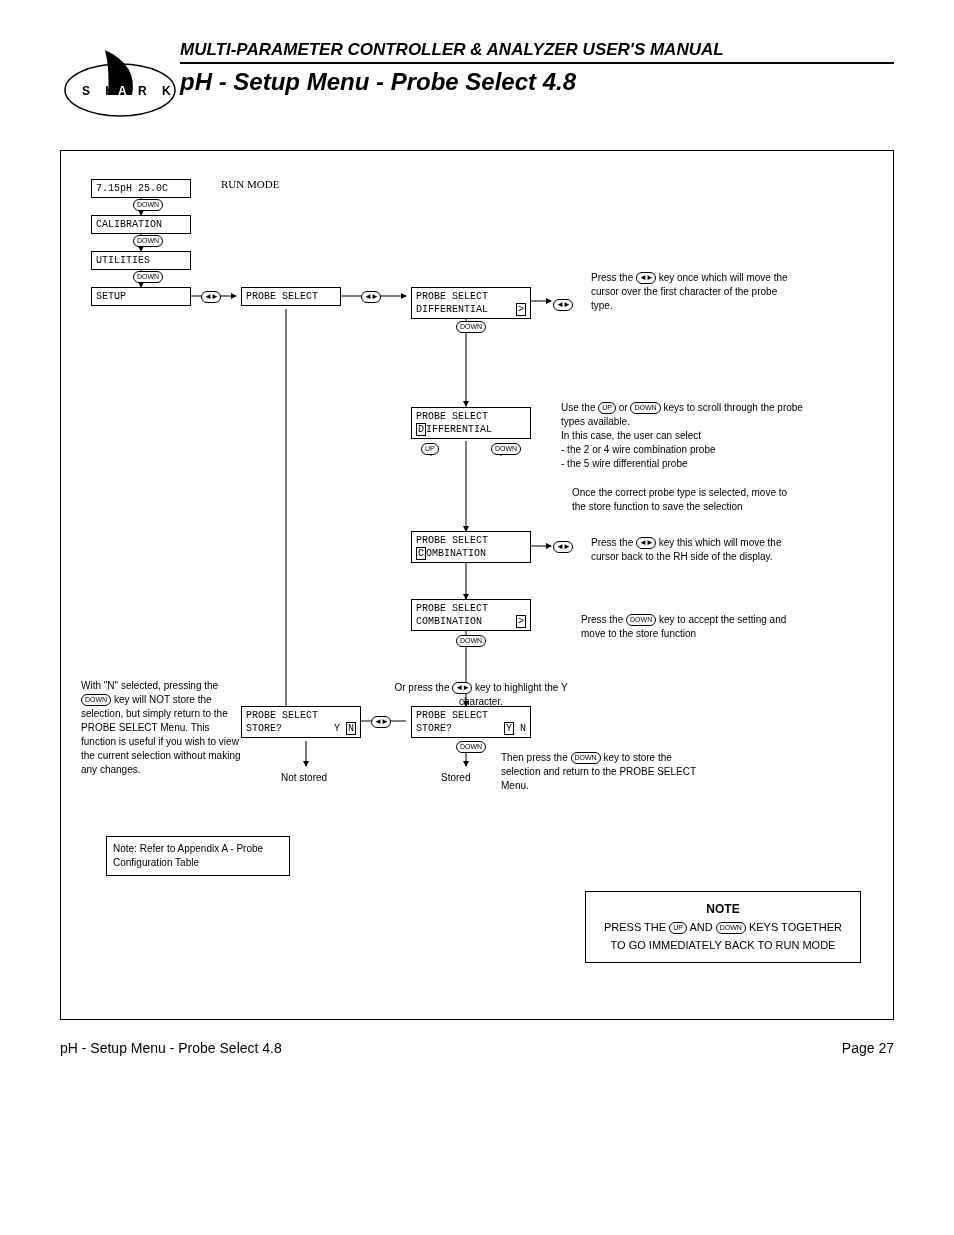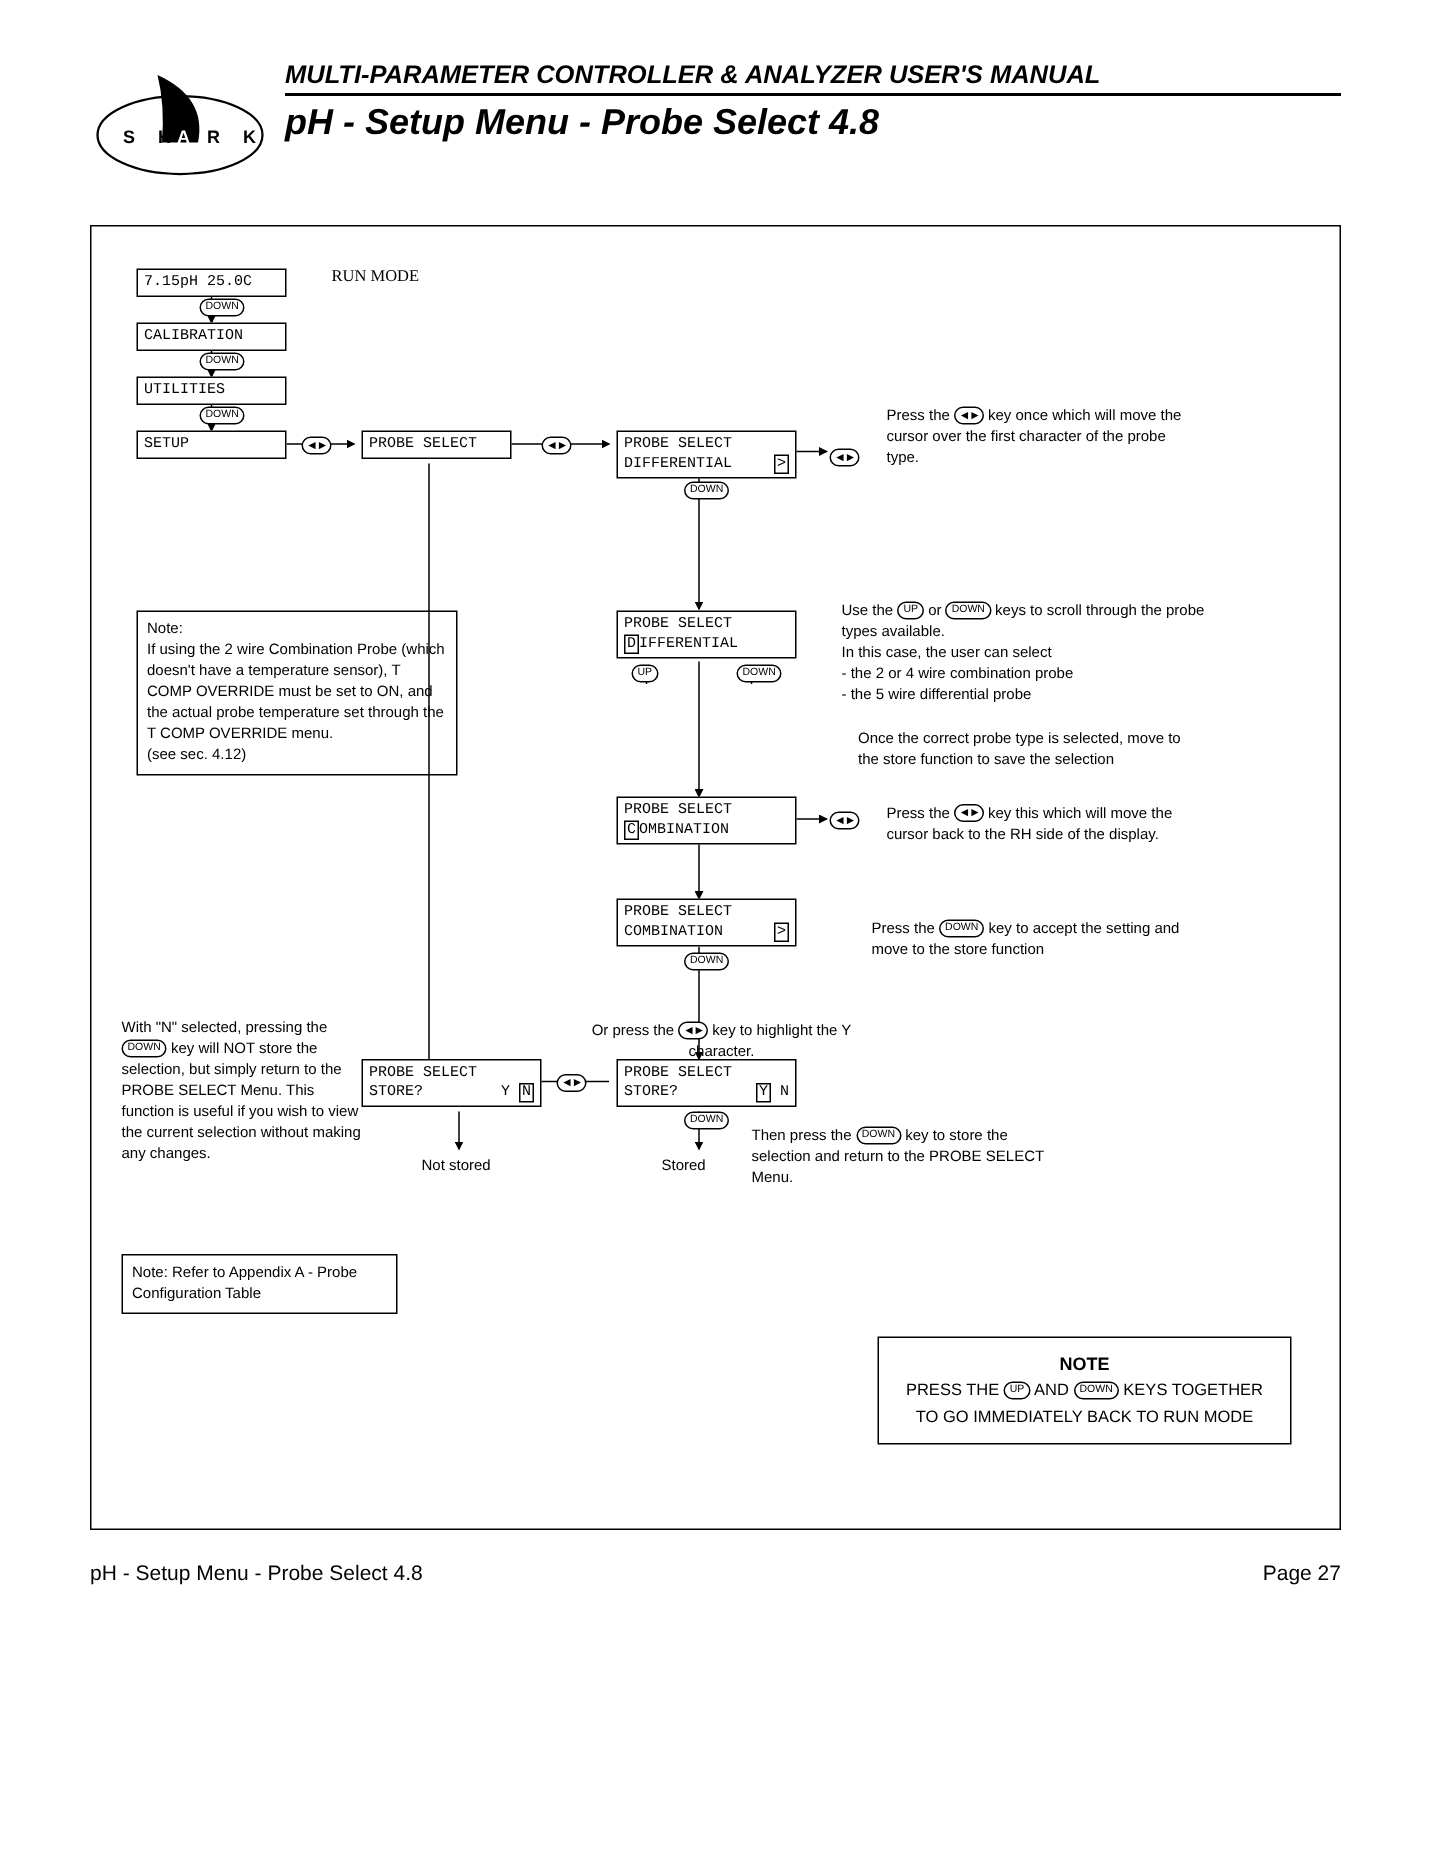--- a/index.html
+++ b/index.html
@@ -23,21 +23,20 @@
   }
   .logo {
     width: 120px;
     height: 80px;
     position: relative;
     flex-shrink: 0;
   }
   .logo svg { width: 100%; height: 100%; }
   .header-text {
     flex: 1;
-    margin-left: 10px;
   }
   .manual-title {
     font-weight: bold;
     font-style: italic;
     font-size: 17px;
     border-bottom: 2px solid #000;
     padding-bottom: 2px;
     margin-bottom: 4px;
   }
   .section-title {
@@ -235,25 +234,20 @@
       <span>or</span>
       <span class="key-pill">DOWN</span>
       <span>keys to scroll through the probe types available.</span><br>
       <span>In this case, the user can select</span><br>
       <span>- the 2 or 4 wire combination probe</span><br>
       <span>- the 5 wire differential probe</span>
     </div>
 
     <div class="abs explain" style="left:511px; top:335px; width:220px;">Once the correct probe type is selected, move to the store function to save the selection</div>
 
-    <div class="abs note-box" style="left:30px; top:256px; width:200px;">
-      <div>Note:</div>
-      <div>If using the 2 wire Combination Probe (which doesn't have a temperature sensor), T COMP OVERRIDE must be set to ON, and the actual probe temperature set through the T COMP OVERRIDE menu.</div>
-      <div>(see sec. 4.12)</div>
-    </div>
 
     <div class="abs lcd lcd-wide" style="left:350px; top:380px; min-width:110px;">
       <div>PROBE SELECT</div>
       <div><span class="cursor-box">C</span><span>OMBINATION</span></div>
     </div>
     <span class="abs key-pill-lr" style="left:492px; top:390px;">◄►</span>
 
     <div class="abs explain" style="left:530px; top:385px; width:200px;">
       <span>Press the</span>
       <span class="key-pill-lr">◄►</span>
@@ -301,21 +295,21 @@
       <span class="key-pill">DOWN</span>
       <span>key to store the selection and return to the PROBE SELECT Menu.</span>
     </div>
 
     <div class="abs explain" style="left:20px; top:528px; width:160px;">
       <span>With "N" selected, pressing the</span>
       <span class="key-pill">DOWN</span>
       <span>key will NOT store the selection, but simply return to the PROBE SELECT Menu. This function is useful if you wish to view the current selection without making any changes.</span>
     </div>
 
-    <div class="abs note-box" style="left:20px; top:685px; width:170px;">Note: Refer to Appendix A - Probe Configuration Table</div>
+    <div class="abs note-box" style="left:45px; top:685px; width:170px;">Note: Refer to Appendix A - Probe Configuration Table</div>
 
     <div class="abs note-big" style="left:510px; top:740px; width:250px;margin-left:14px;">
       <div class="note-big-title">NOTE</div>
       <div>
         <span>PRESS THE</span>
         <span class="key-pill">UP</span>
         <span>AND</span>
         <span class="key-pill">DOWN</span>
         <span>KEYS TOGETHER TO GO IMMEDIATELY BACK TO RUN MODE</span>
       </div>

